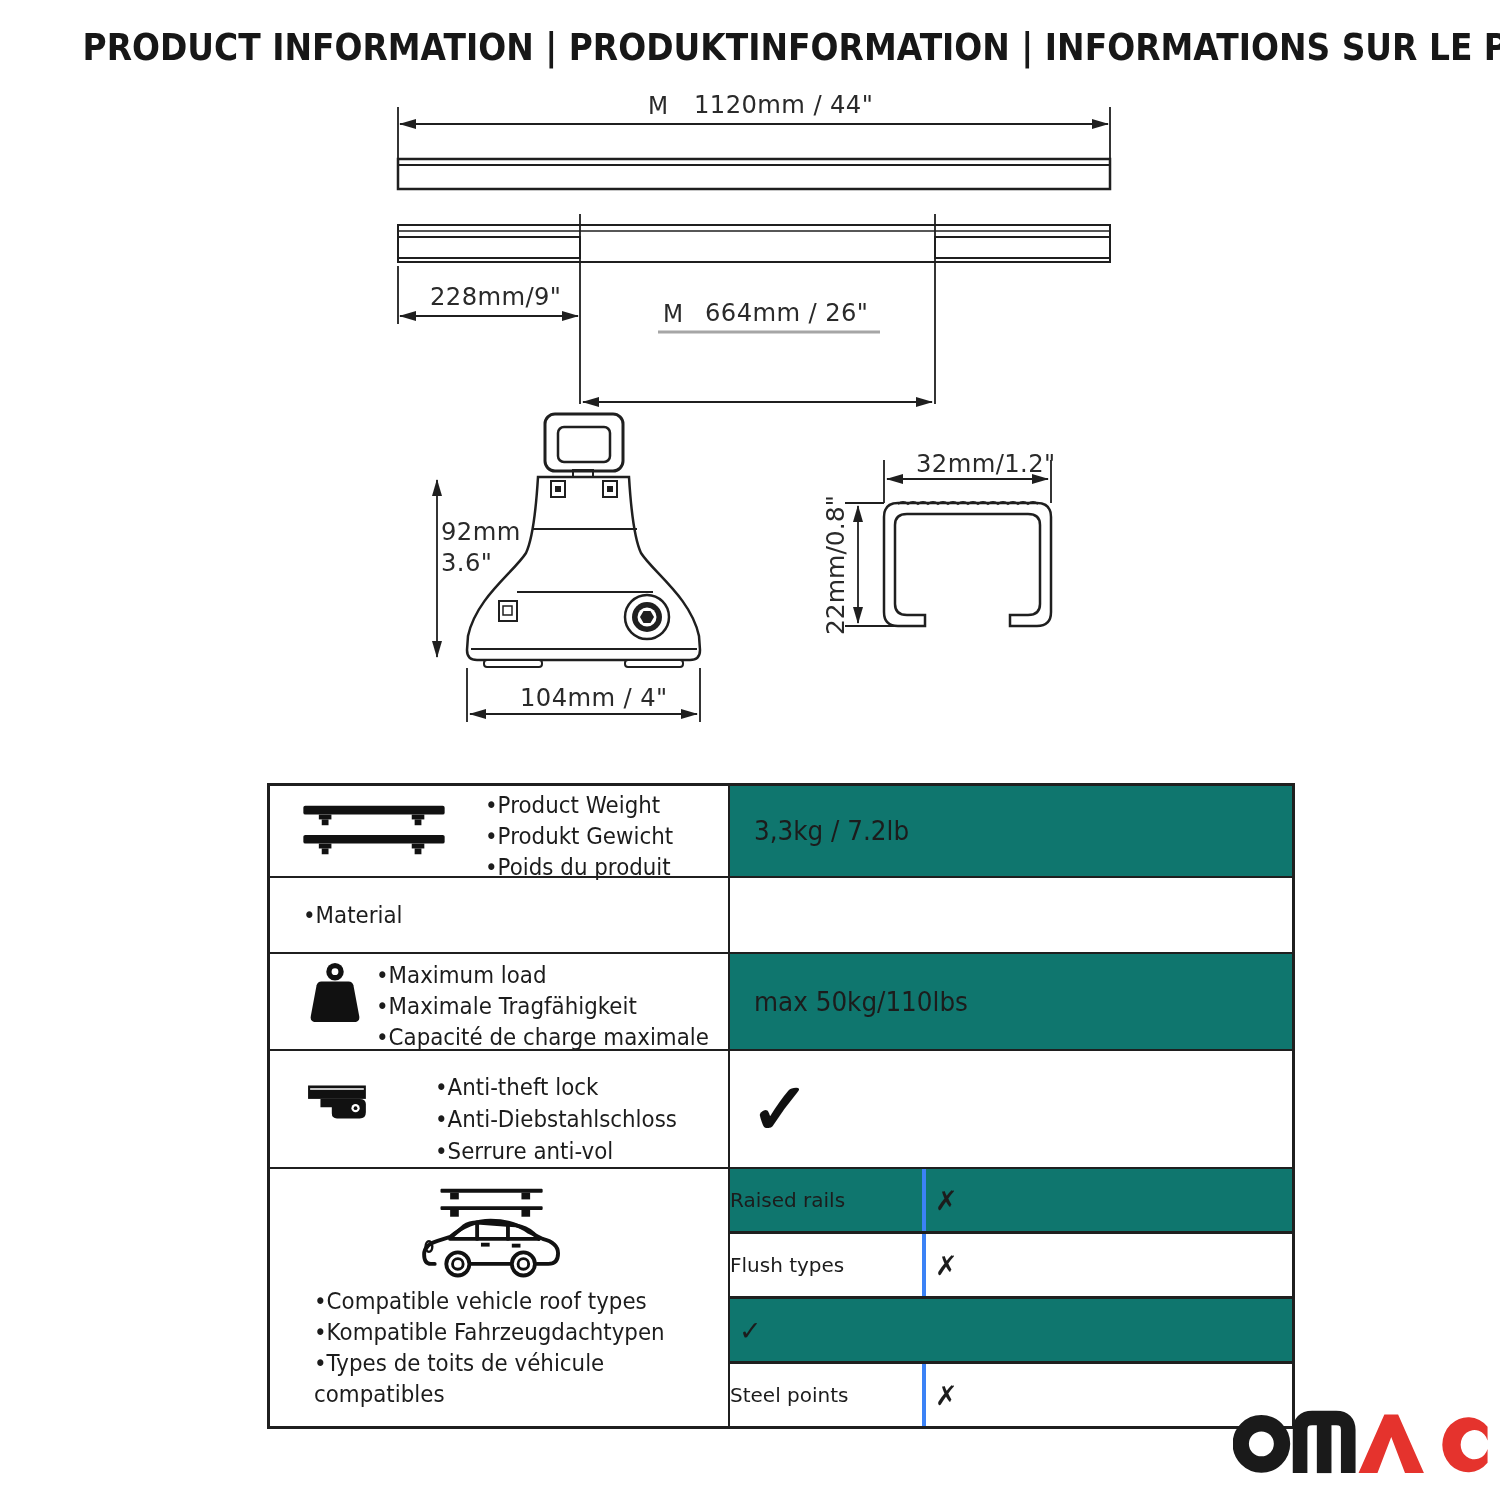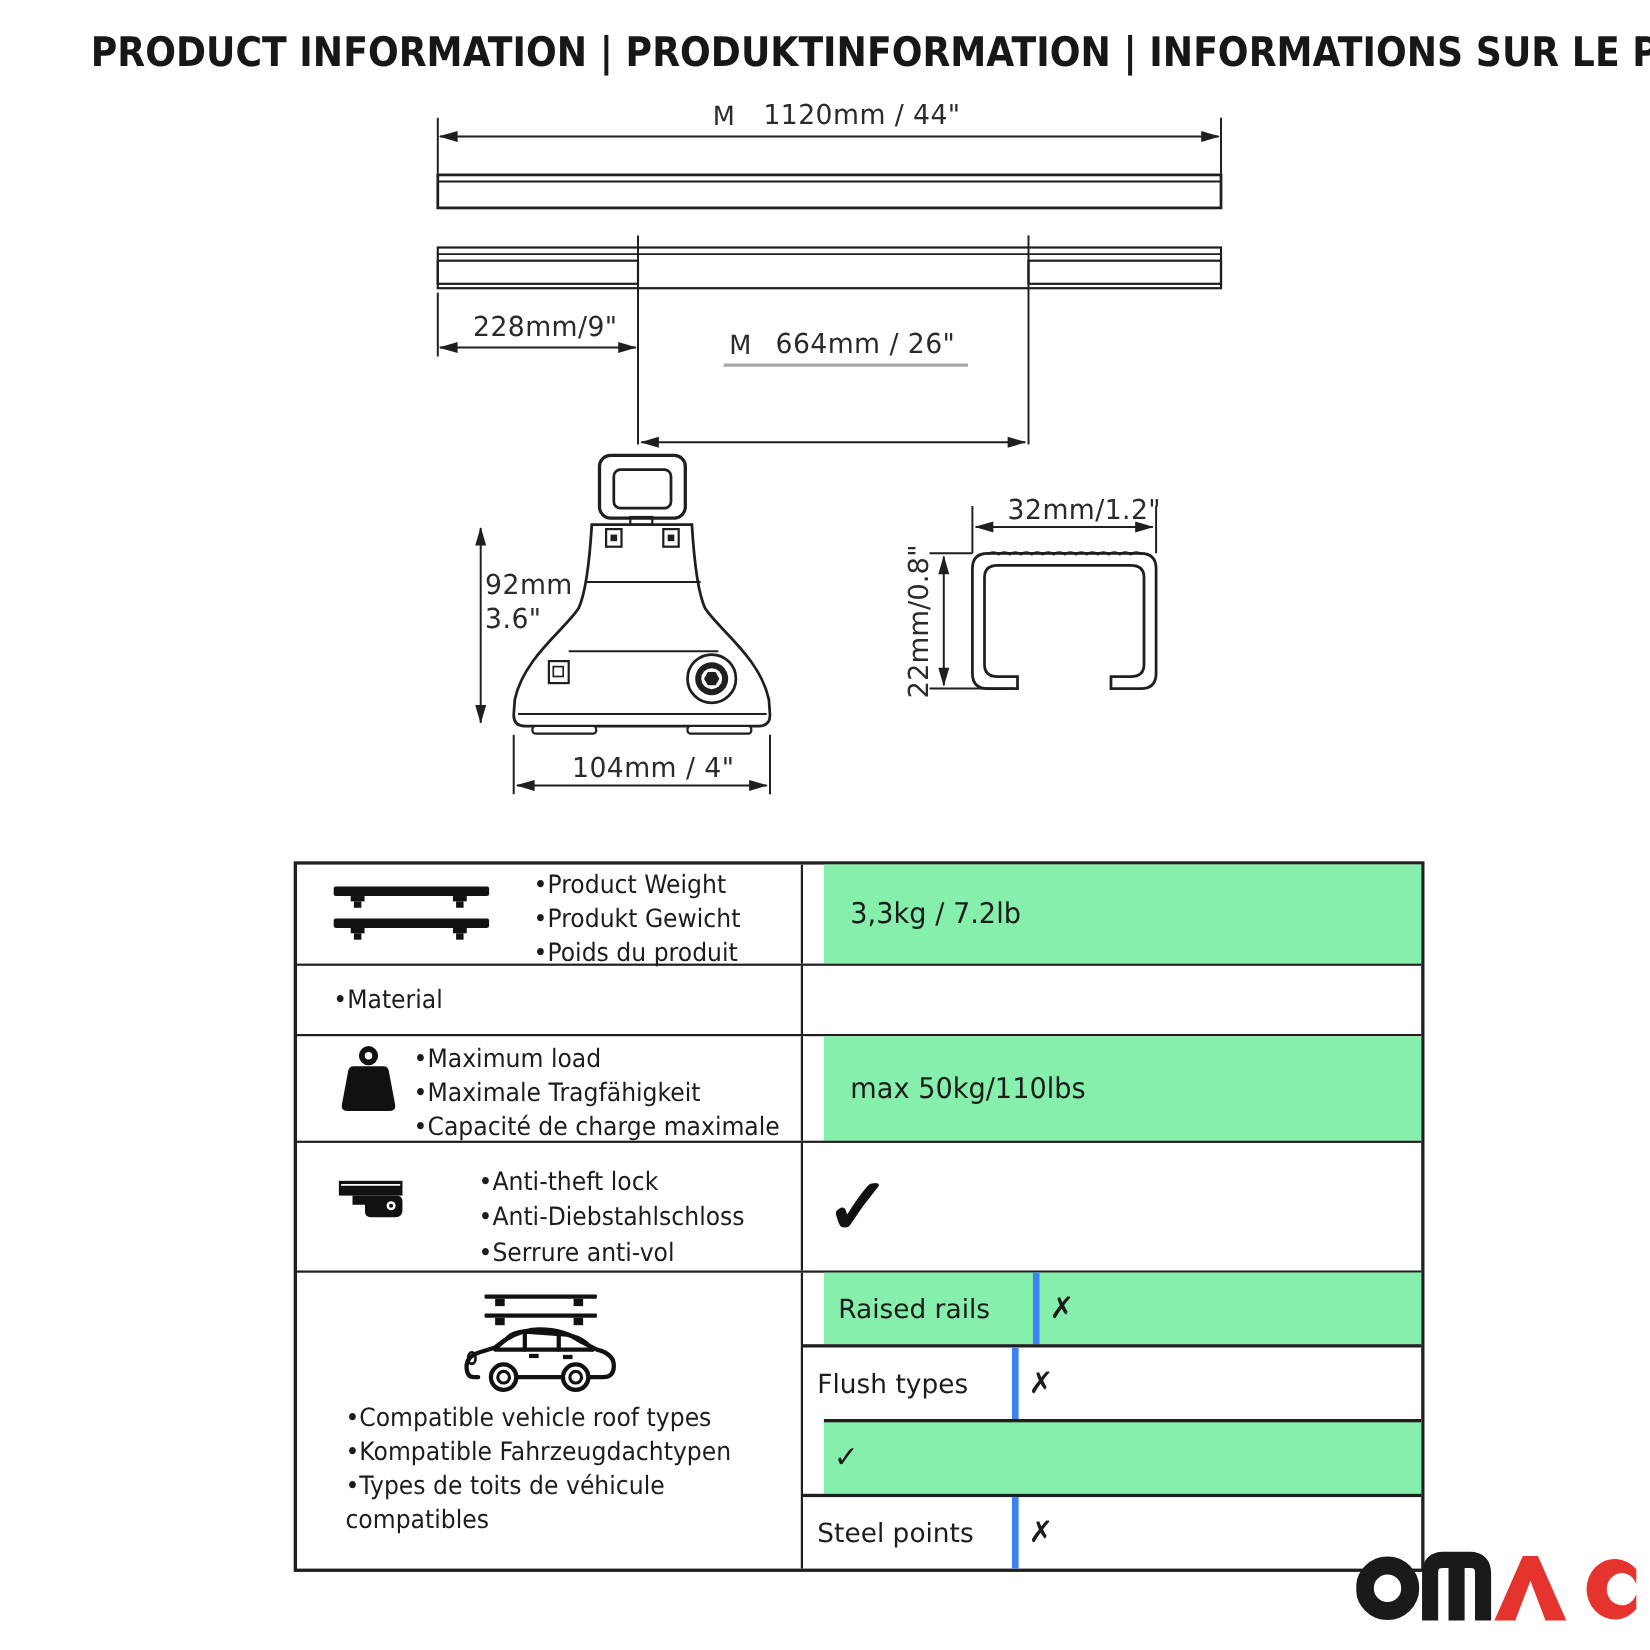--- a/index.html
+++ b/index.html
@@ -17,30 +17,30 @@
   .dim-rot{position:absolute;left:835px;top:565px;font-size:25px;color:#2a2a2a;white-space:nowrap;
            transform:translate(-50%,-50%) rotate(-90deg);}
   .dim-stack span{display:block;line-height:31px;}
   
   .spec-table{position:absolute;left:267px;top:783px;width:1028px;height:646px;
               border:3px solid #1f1f1f;box-sizing:border-box;display:flex;flex-direction:column;}
   .t-row{display:flex;position:relative;box-sizing:border-box;}
   .t-row + .t-row{border-top:2px solid #1f1f1f;}
   .t-left{width:460px;min-width:460px;border-right:2px solid #1f1f1f;position:relative;box-sizing:border-box;}
   .t-right{flex:1;display:flex;align-items:center;padding-left:24px;box-sizing:border-box;}
-  .gray{background:#86efac;margin-left:19px;}
+  .gray{background:#0f766e;}
   .lbl{font-size:23px;line-height:31px;color:#1c1c1c;white-space:nowrap;
        transform:scaleX(.93);transform-origin:left top;}
   .val{font-size:26px;color:#1c1c1c;white-space:nowrap;transform:scaleX(.95);transform-origin:left center;}
   .bigcheck{font-size:72px;font-weight:700;color:#111;-webkit-text-stroke:2px #111;line-height:1;}
   .sub-table{flex:1;display:flex;flex-direction:column;}
   .sub-row{flex:1;display:flex;box-sizing:border-box;}
   .sub-row + .sub-row{border-top:3px solid #1f1f1f;}
-  .sub-label{width:196px;min-width:196px;border-right:6px solid #3b82f6;display:flex;align-items:center;
-             padding-left:13px;font-size:24px;box-sizing:border-box;transform-origin:left center;}
+  .sub-label{width:196px;min-width:196px;border-right:4px solid #3b82f6;display:flex;align-items:center;
+             font-size:20px;box-sizing:border-box;transform-origin:left center;}
   .sub-val{flex:1;display:flex;align-items:center;padding-left:9px;font-size:27px;font-weight:600;}
   
   .logo{position:absolute;left:1233px;top:1410px;width:258px;height:66px;}
 </style>
 </head>
 <body>
 
 <div class="page">
 
   <div class="title">PRODUCT INFORMATION | PRODUKTINFORMATION | INFORMATIONS SUR LE PRODUIT</div>
@@ -148,21 +148,21 @@
           <span style="display:block">•Product Weight</span>
           <span style="display:block">•Produkt Gewicht</span>
           <span style="display:block">•Poids du produit</span>
         </div>
       </div>
       <div class="t-right gray">
         <span class="val">3,3kg / 7.2lb</span>
       </div>
     </div>
 
-    <div class="t-row" style="height:64px">
+    <div class="t-row" style="height:76px">
       <div class="t-left" style="display:flex;align-items:center">
         <span class="lbl" style="margin-left:33px">•Material</span>
       </div>
     </div>
 
     <div class="t-row" style="height:97px">
       <div class="t-left">
         <svg class="abs" style="left:34px;top:8px" width="62" height="64" viewBox="0 0 64 66">
           <circle cx="32" cy="10" r="9" fill="#111"></circle>
           <circle cx="32" cy="10" r="3.5" fill="#fff"></circle>

